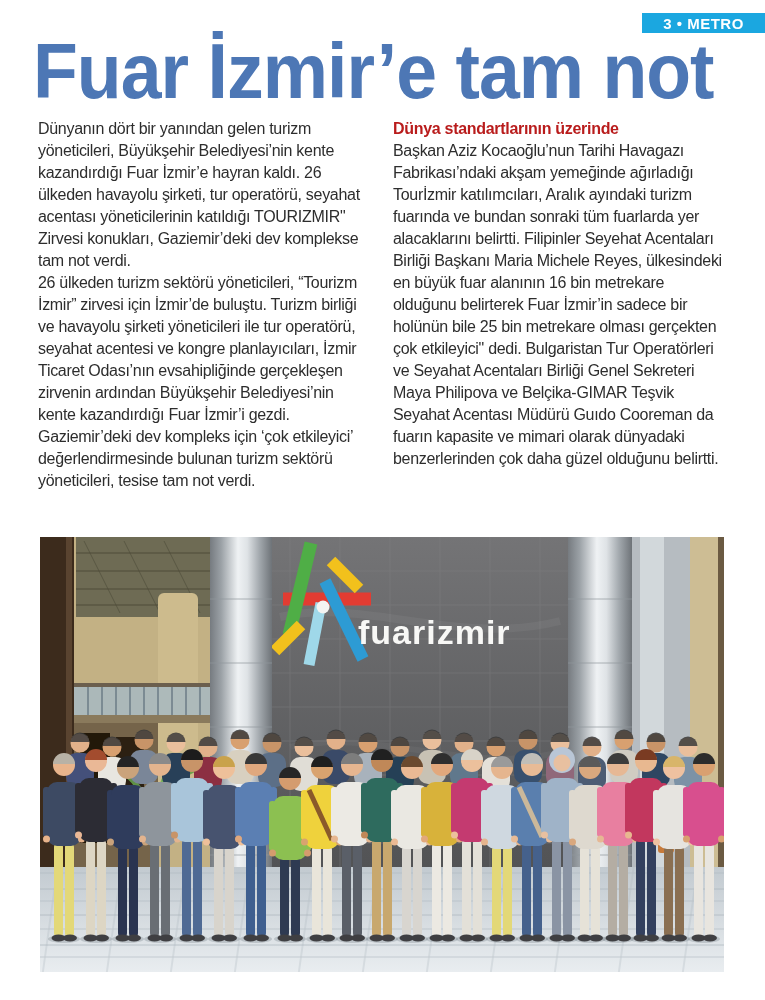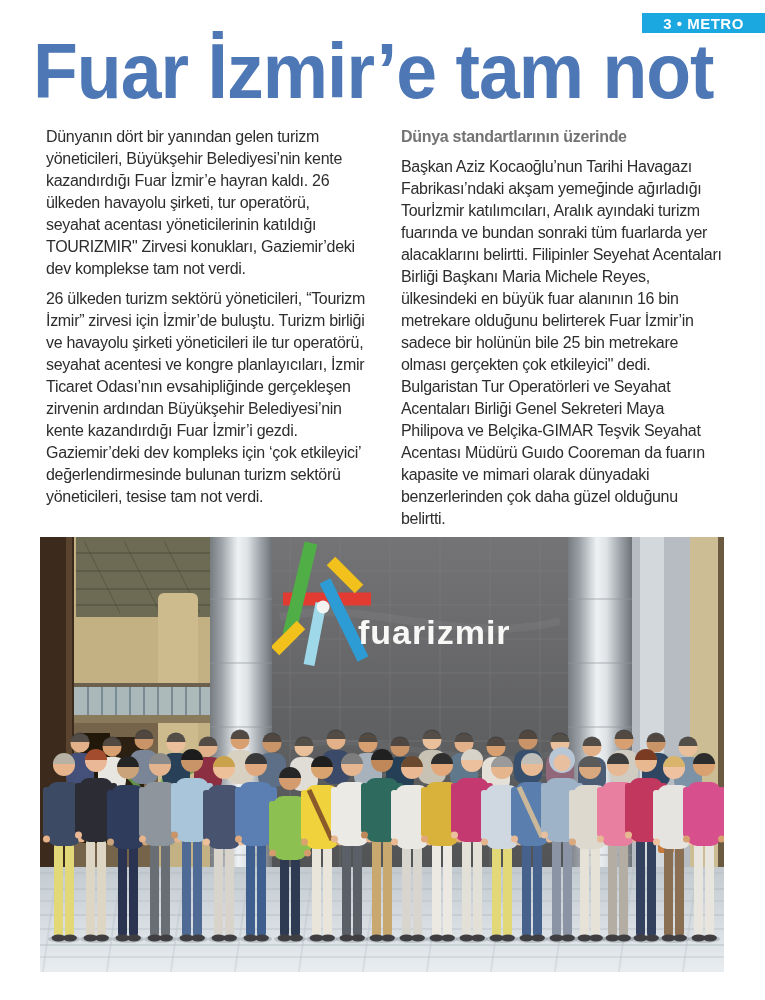--- a/index.html
+++ b/index.html
@@ -9,22 +9,22 @@
           background:var(--header-cyan,#1ba7e0);color:#fff;
           display:flex;align-items:center;justify-content:center;
           font-size:15px;font-weight:bold;letter-spacing:.5px;margin-left:28px;}
   .headline{position:absolute;top:32px;left:33px;margin:0;white-space:nowrap;
             font-size:78px;line-height:1;font-weight:bold;letter-spacing:-1px;
             color:var(--headline-blue,#4d77b5);
             transform:scaleX(.94);transform-origin:left top;}
   .columns{position:absolute;top:118px;left:38px;width:692px;display:flex;gap:18px;z-index:1;}
   .col{width:337px;font-size:16px;line-height:22px;letter-spacing:-.3px;
        color:var(--body-text,#2d2d2d);}
-  .col p{margin:8px;}
-  .subhead{font-weight:bold;color:#737373;}
+  .col p{margin:0;}
+  .subhead{font-weight:bold;color:#b91c1c;}
   .photo{position:absolute;top:537px;left:40px;width:684px;height:435px;z-index:2;
          overflow:hidden;background:#bef264;}
   .photo svg{display:block;}
 </style>
 </head>
 <body>
 
 <div class="page">
 
   <div class="kicker">3 • METRO</div>

